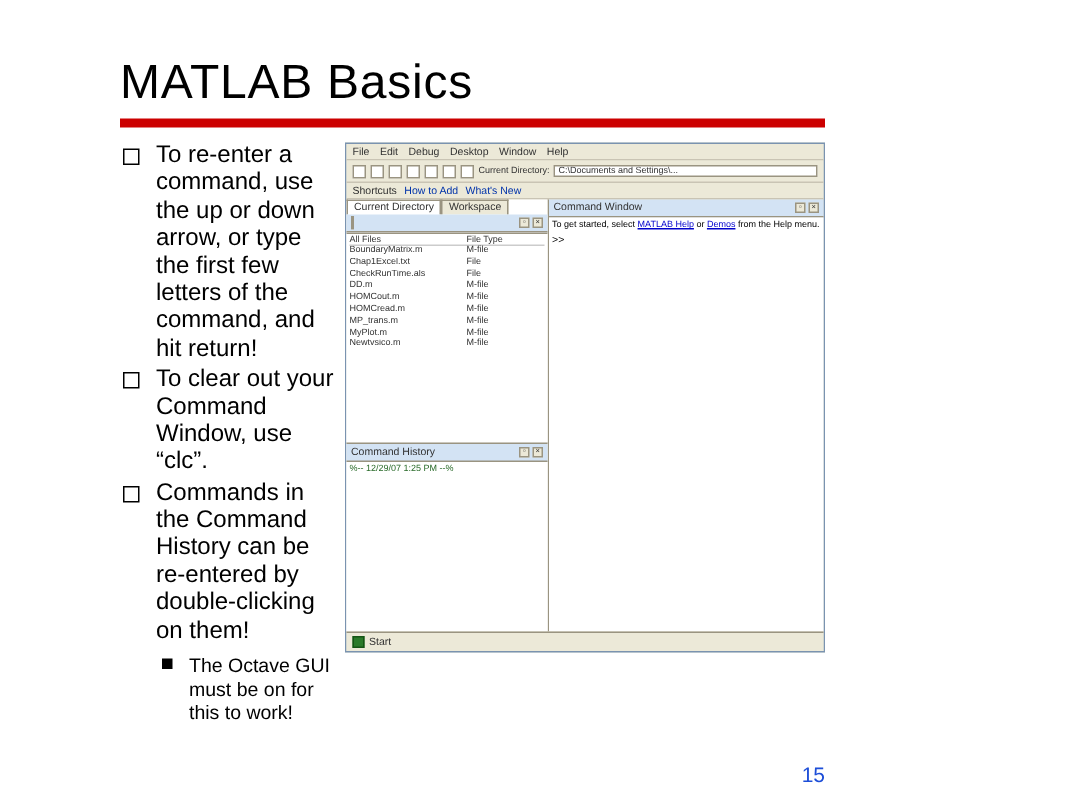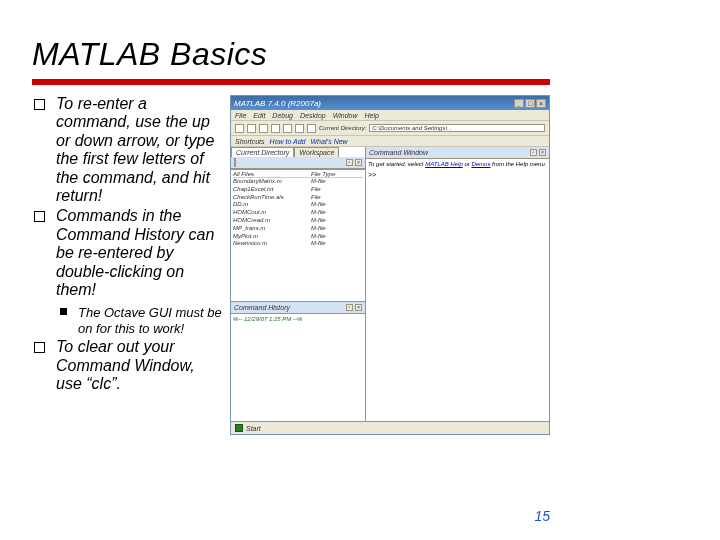--- a/index.html
+++ b/index.html
@@ -1,17 +1,17 @@
 <!DOCTYPE html>
 <html><head>
 <meta charset="utf-8">
 <style>
   * { box-sizing: border-box; margin: 0; padding: 0; }
   html, body { width: 720px; height: 540px; background: #fff; font-family: Verdana, Geneva, sans-serif; }
-  .slide { position: relative; width: 600px; height: 540px; padding: 36px 50px 0 32px; font-style: italic; }
+  .slide { position: relative; width: 600px; height: 540px; padding: 36px 50px 0 80px; }
   .title { font-size: 32px; font-weight: 400; color: #000; margin-bottom: 6px; letter-spacing: 0.5px; }
   .rule { height: 6px; background: #cc0000; margin-bottom: 10px; }
   .body { display: flex; gap: 6px; }
   .text-col { width: 292px; }
   ul.lvl1 { list-style: none; padding-left: 24px; }
   ul.lvl1 > li { position: relative; font-size: 16px; line-height: 1.15; margin-bottom: 2px; }
   ul.lvl1 > li::before { content: ""; position: absolute; left: -22px; top: 4px; width: 9px; height: 9px; border: 1.5px solid #000; background: #fff; }
   ul.lvl2 { list-style: none; padding-left: 22px; margin-top: 6px; }
   ul.lvl2 > li { position: relative; font-size: 13px; line-height: 1.2; }
   ul.lvl2 > li::before { content: ""; position: absolute; left: -18px; top: 3px; width: 7px; height: 7px; background: #000; }
@@ -52,39 +52,31 @@
 </head>
 <body>
 
 <div class="slide">
   <h1 class="title">MATLAB Basics</h1>
   <div class="rule"></div>
   <div class="body">
     <div class="text-col">
       <ul class="lvl1">
         <li>To re-enter a command, use the up or down arrow, or type the first few letters of the command, and hit return!</li>
+        <li>To clear out your Command Window, use “clc”.</li>
         <li>
           <span>Commands in the Command History can be re-entered by double-clicking on them!</span>
           <ul class="lvl2">
             <li>The Octave GUI must be on for this to work!</li>
           </ul>
         </li>
-        <li>To clear out your Command Window, use “clc”.</li>
       </ul>
     </div>
     <div class="shot-col">
       <div class="matlab">
-        <div class="mtitlebar">
-          <span class="t">MATLAB 7.4.0 (R2007a)</span>
-          <div class="wbtns">
-            <div class="wbtn">_</div>
-            <div class="wbtn">□</div>
-            <div class="wbtn">×</div>
-          </div>
-        </div>
         <div class="mmenu">
           <span>File</span>
           <span>Edit</span>
           <span>Debug</span>
           <span>Desktop</span>
           <span>Window</span>
           <span>Help</span>
         </div>
         <div class="mtool">
           <span class="tico"></span>

